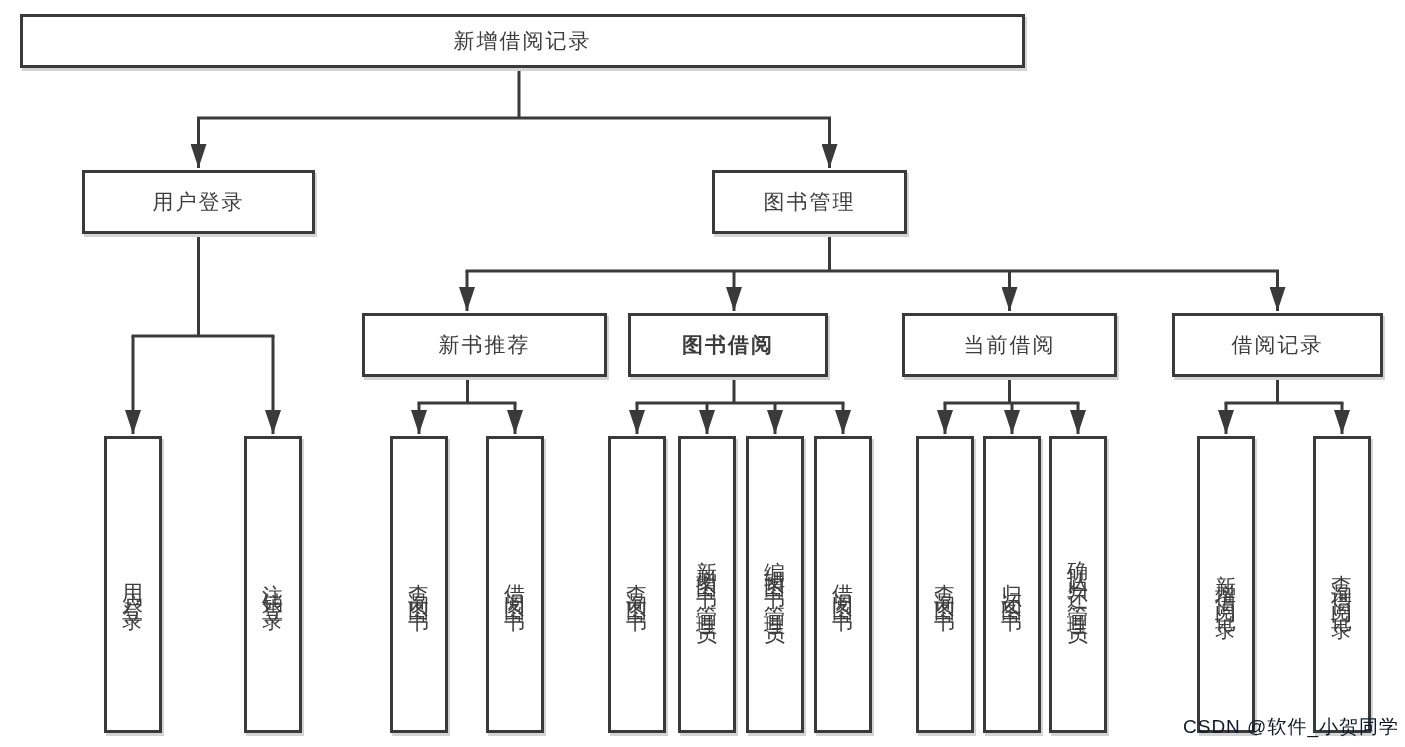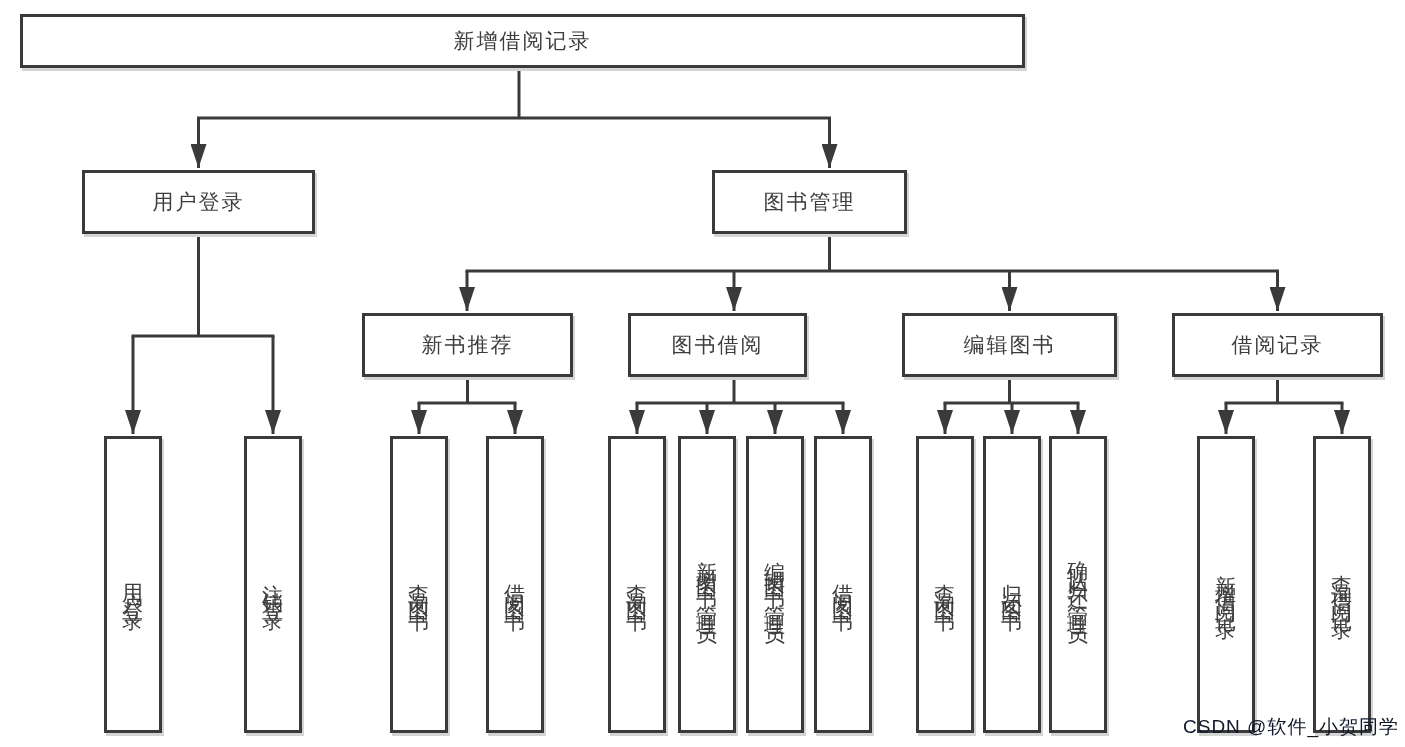--- a/index.html
+++ b/index.html
@@ -28,22 +28,22 @@
     align-items: center;
     justify-content: center;
     font-size: 21px;
     letter-spacing: 2px;
     white-space: nowrap;
   }
   .node.root  { left: 20px;  top: 14px;  width: 1005px; height: 54px; }
   .node.lvl2a { left: 82px;  top: 170px; width: 233px;  height: 64px; }
   .node.lvl2b { left: 712px; top: 170px; width: 195px;  height: 64px; }
   .node.lvl3  { top: 313px; height: 64px; }
-  .node.l3a { left: 362px;  width: 211px; }
-  .node.l3b { left: 628px;  width: 179px; }
+  .node.l3a { left: 362px;  width: 245px; }
+  .node.l3b { left: 628px;  width: 200px; font-weight: bold; }
   .node.l3c { left: 902px;  width: 215px; }
   .node.l3d { left: 1172px; width: 211px; }
   .node.leaf {
     top: 436px;
     width: 58px;
     height: 297px;
     writing-mode: vertical-rl;
     text-orientation: mixed;
     font-size: 21px;
     letter-spacing: 9px;
@@ -121,21 +121,21 @@
     </g>
   </svg>
 
   <div class="node root">新增借阅记录</div>
 
   <div class="node lvl2a">用户登录</div>
   <div class="node lvl2b">图书管理</div>
 
   <div class="node lvl3 l3a">新书推荐</div>
   <div class="node lvl3 l3b">图书借阅</div>
-  <div class="node lvl3 l3c">编辑图书</div>
+  <div class="node lvl3 l3c">当前借阅</div>
   <div class="node lvl3 l3d">借阅记录</div>
 
   <div class="node leaf p1">用户登录</div>
   <div class="node leaf p2">注销登录</div>
 
   <div class="node leaf p3">查询图书</div>
   <div class="node leaf p4">借阅图书</div>
 
   <div class="node leaf p5">查询图书</div>
   <div class="node leaf p6">新增图书（管理员）</div>

